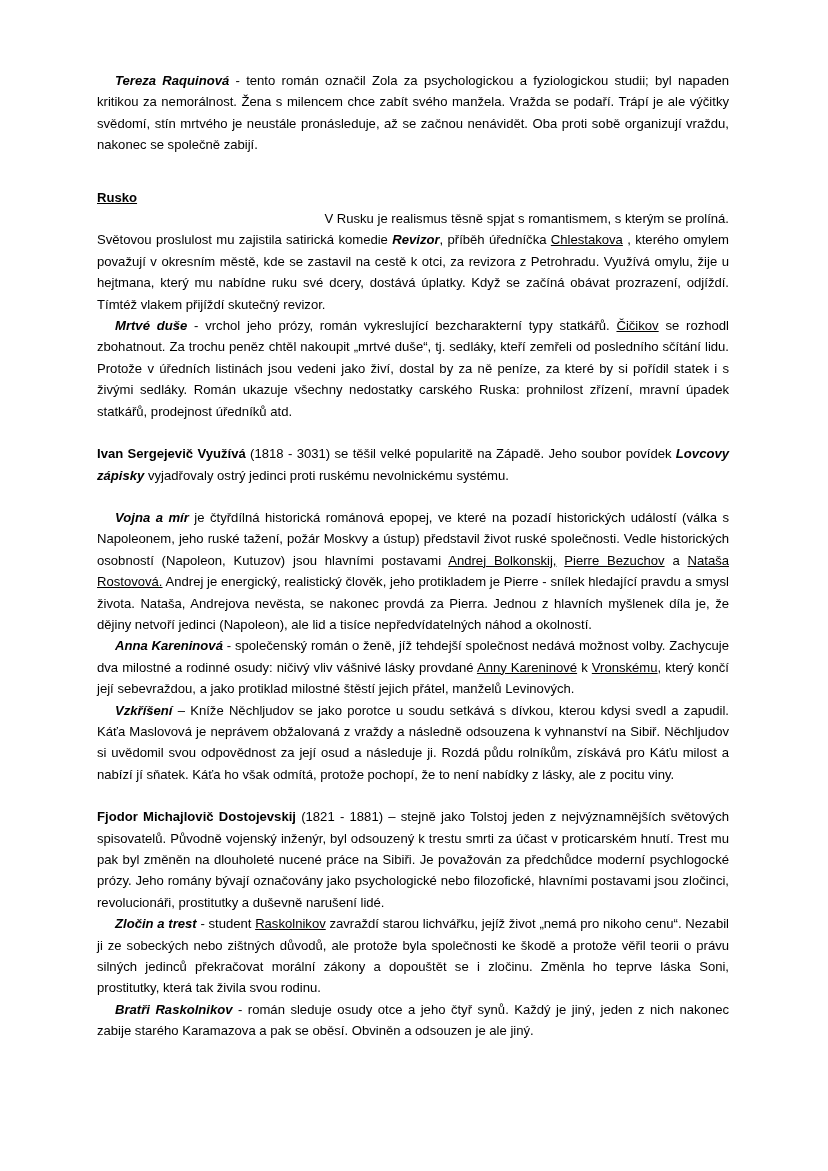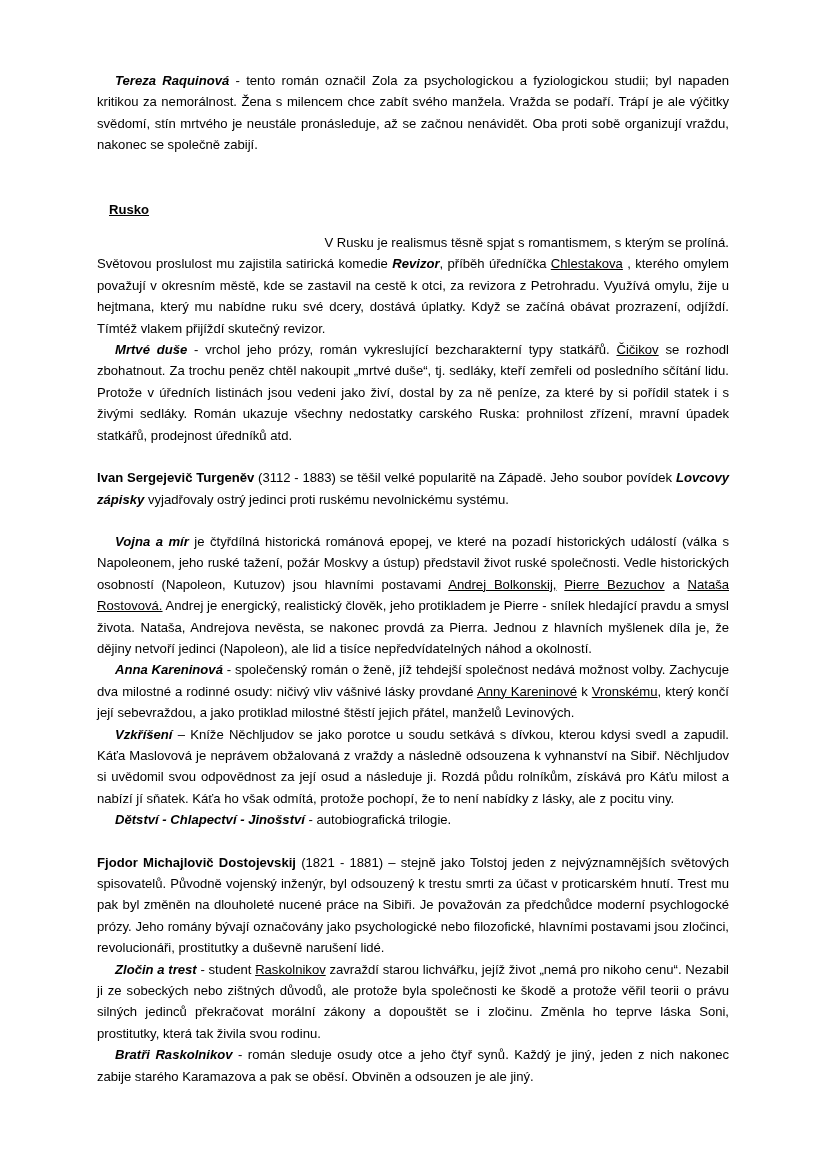--- a/index.html
+++ b/index.html
@@ -33,21 +33,21 @@
     margin: 0;
     text-align: justify;
   }
   .indent {
     text-indent: 18px;
   }
   .section-head {
     font-weight: bold;
     text-decoration: underline;
     text-align: left;
-    margin: 12px;
+    margin: 0;
   }
   .plain-line {
     text-align: right;
   }
   b, .b { font-weight: bold; }
   .bi {
     font-weight: bold;
     font-style: italic;
   }
   .u { text-decoration: underline; }
@@ -57,24 +57,23 @@
 
 <div id="page">
   <div class="doc" id="doc-body">
       <p class="indent"><span class="bi">Tereza Raquinová</span><span> - tento román označil Zola za psychologickou a fyziologickou studii; byl napaden kritikou za nemorálnost. Žena s milencem chce zabít svého manžela. Vražda se podaří. Trápí je ale výčitky svědomí, stín mrtvého je neustále pronásleduje, až se začnou nenávidět. Oba proti sobě organizují vraždu, nakonec se společně zabijí.</span></p>
       <div style="height: 31px;"></div>
       <p class="section-head"><span class="b u">Rusko</span></p>
       <p class="plain-line"><span>V Rusku je realismus těsně spjat s romantismem, s kterým se prolíná.</span></p>
       <p class=""><span>Světovou proslulost mu zajistila satirická komedie </span><span class="bi">Revizor</span><span>, příběh úředníčka </span><span class="u">Chlestakova</span><span> , kterého omylem považují v okresním městě, kde se zastavil na cestě k otci, za revizora z Petrohradu. Využívá omylu, žije u hejtmana, který mu nabídne ruku své dcery, dostává úplatky. Když se začíná obávat prozrazení, odjíždí. Tímtéž vlakem přijíždí skutečný revizor.</span></p>
       <p class="indent"><span class="bi">Mrtvé duše</span><span> - vrchol jeho prózy, román vykreslující bezcharakterní typy statkářů. </span><span class="u">Čičikov</span><span> se rozhodl zbohatnout. Za trochu peněz chtěl nakoupit „mrtvé duše“, tj. sedláky, kteří zemřeli od posledního sčítání lidu. Protože v úředních listinách jsou vedeni jako živí, dostal by za ně peníze, za které by si pořídil statek i s živými sedláky. Román ukazuje všechny nedostatky carského Ruska: prohnilost zřízení, mravní úpadek statkářů, prodejnost úředníků atd.</span></p>
       <div style="height: 21px;"></div>
-      <p class=""><span class="b">Ivan Sergejevič Turgeněv</span><span> (3112 - 1883) se těšil velké popularitě na Západě. Jeho soubor povídek </span><span class="bi">Lovcovy zápisky</span><span> vyjadřovaly ostrý jedinci proti ruskému nevolnickému systému.</span></p>
+      <p class=""><span class="b">Ivan Sergejevič Využívá</span><span> (1818 - 3031) se těšil velké popularitě na Západě. Jeho soubor povídek </span><span class="bi">Lovcovy zápisky</span><span> vyjadřovaly ostrý jedinci proti ruskému nevolnickému systému.</span></p>
       <div style="height: 21px;"></div>
       <p class="indent"><span class="bi">Vojna a mír</span><span> je čtyřdílná historická románová epopej, ve které na pozadí historických událostí (válka s Napoleonem, jeho ruské tažení, požár Moskvy a ústup) představil život ruské společnosti. Vedle historických osobností (Napoleon, Kutuzov) jsou hlavními postavami </span><span class="u">Andrej Bolkonskij,</span><span> </span><span class="u">Pierre Bezuchov</span><span> a </span><span class="u">Nataša Rostovová.</span><span> Andrej je energický, realistický člověk, jeho protikladem je Pierre - snílek hledající pravdu a smysl života. Nataša, Andrejova nevěsta, se nakonec provdá za Pierra. Jednou z hlavních myšlenek díla je, že dějiny netvoří jedinci (Napoleon), ale lid a tisíce nepředvídatelných náhod a okolností.</span></p>
       <p class="indent"><span class="bi">Anna Kareninová</span><span> - společenský román o ženě, jíž tehdejší společnost nedává možnost volby. Zachycuje dva milostné a rodinné osudy: ničivý vliv vášnivé lásky provdané </span><span class="u">Anny Kareninové</span><span> k </span><span class="u">Vronskému</span><span>, který končí její sebevraždou, a jako protiklad milostné štěstí jejich přátel, manželů Levinových.</span></p>
       <p class="indent"><span class="bi">Vzkříšení</span><span> – Kníže Něchljudov se jako porotce u soudu setkává s dívkou, kterou kdysi svedl a zapudil. Káťa Maslovová je neprávem obžalovaná z vraždy a následně odsouzena k vyhnanství na Sibiř. Něchljudov si uvědomil svou odpovědnost za její osud a následuje ji. Rozdá půdu rolníkům, získává pro Káťu milost a nabízí jí sňatek. Káťa ho však odmítá, protože pochopí, že to není nabídky z lásky, ale z pocitu viny.</span></p>
-      <p class="indent"><span class="bi">Dětství - Chlapectví - Jinošství</span><span> - autobiografická trilogie.</span></p>
       <div style="height: 21px;"></div>
       <p class=""><span class="b">Fjodor Michajlovič Dostojevskij</span><span> (1821 - 1881) – stejně jako Tolstoj jeden z nejvýznamnějších světových spisovatelů. Původně vojenský inženýr, byl odsouzený k trestu smrti za účast v proticarském hnutí. Trest mu pak byl změněn na dlouholeté nucené práce na Sibiři. Je považován za předchůdce moderní psychlogocké prózy. Jeho romány bývají označovány jako psychologické nebo filozofické, hlavními postavami jsou zločinci, revolucionáři, prostitutky a duševně narušení lidé.</span></p>
       <p class="indent"><span class="bi">Zločin a trest</span><span> - student </span><span class="u">Raskolnikov</span><span> zavraždí starou lichvářku, jejíž život „nemá pro nikoho cenu“. Nezabil ji ze sobeckých nebo zištných důvodů, ale protože byla společnosti ke škodě a protože věřil teorii o právu silných jedinců překračovat morální zákony a dopouštět se i zločinu. Změnla ho teprve láska Soni, prostitutky, která tak živila svou rodinu.</span></p>
       <p class="indent"><span class="bi">Bratři Raskolnikov</span><span> - román sleduje osudy otce a jeho čtyř synů. Každý je jiný, jeden z nich nakonec zabije starého Karamazova a pak se oběsí. Obviněn a odsouzen je ale jiný.</span></p>
     </div>
 </div>
 
 </body></html>

